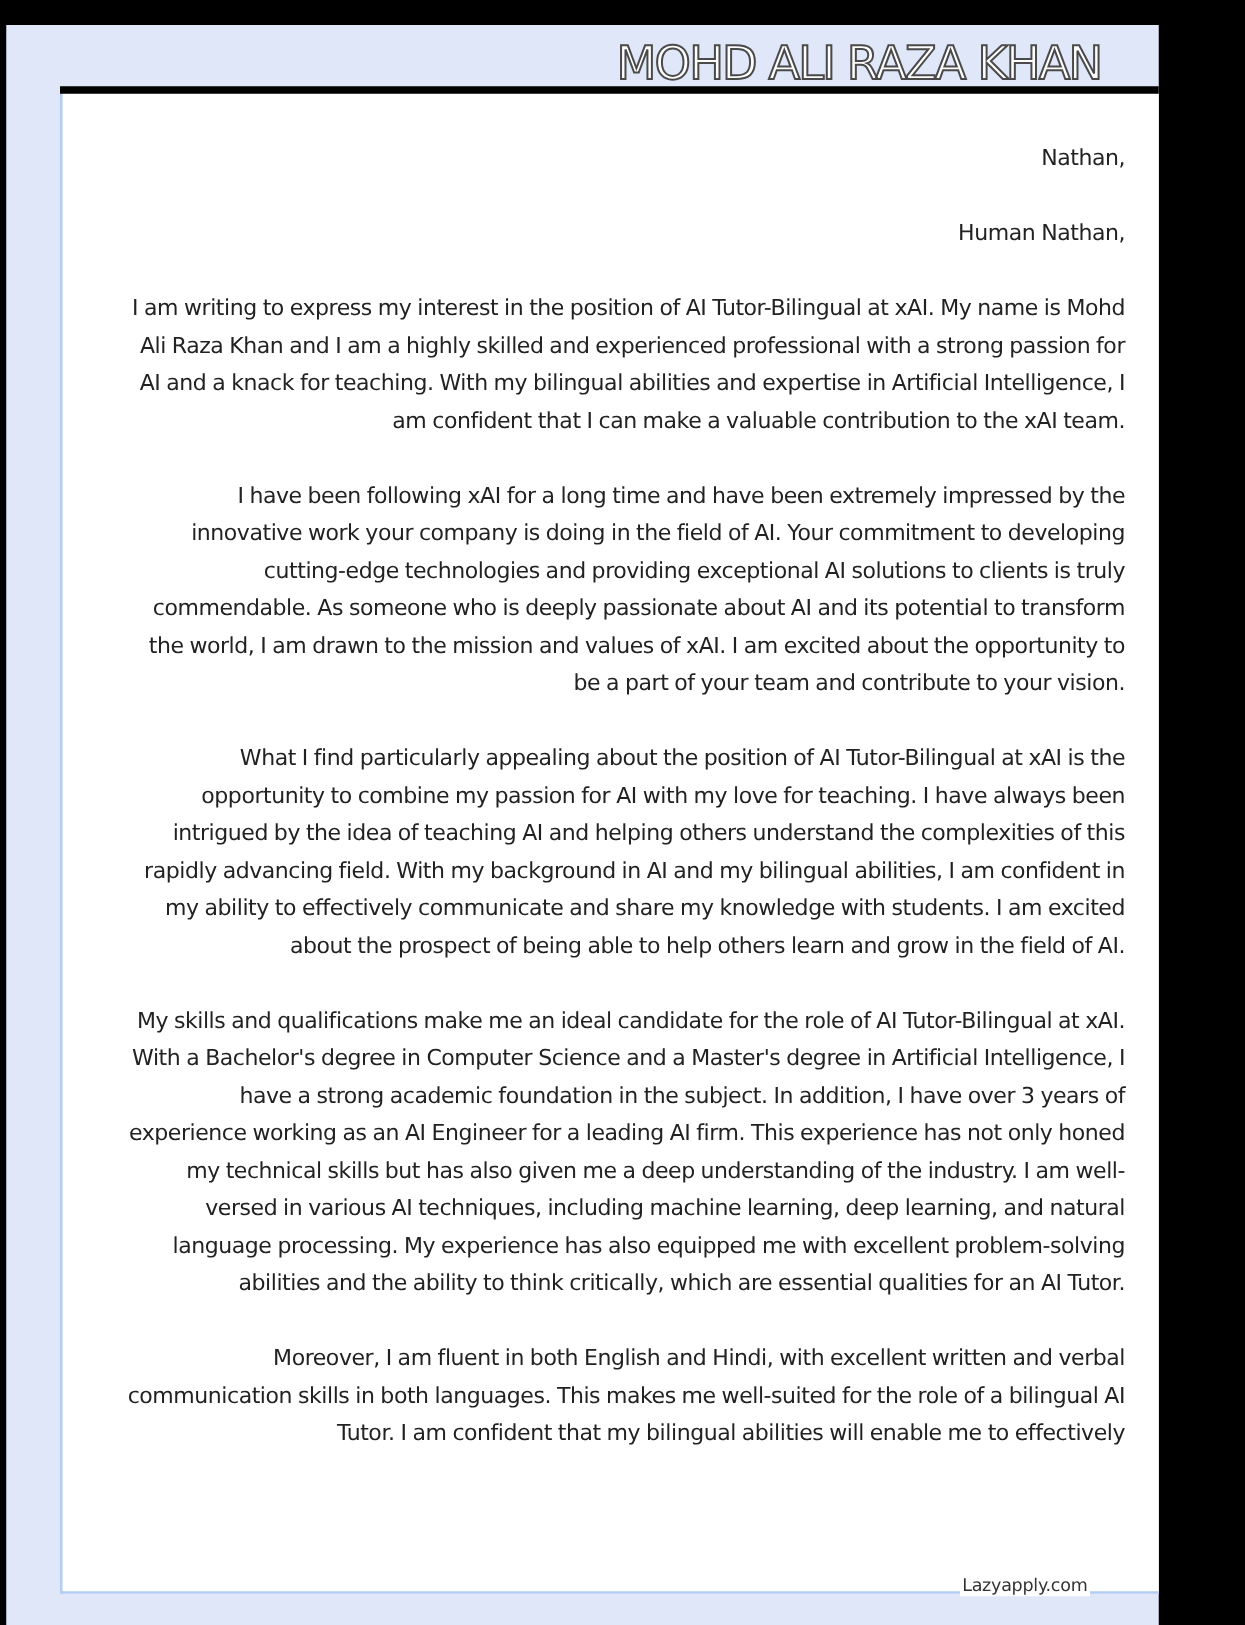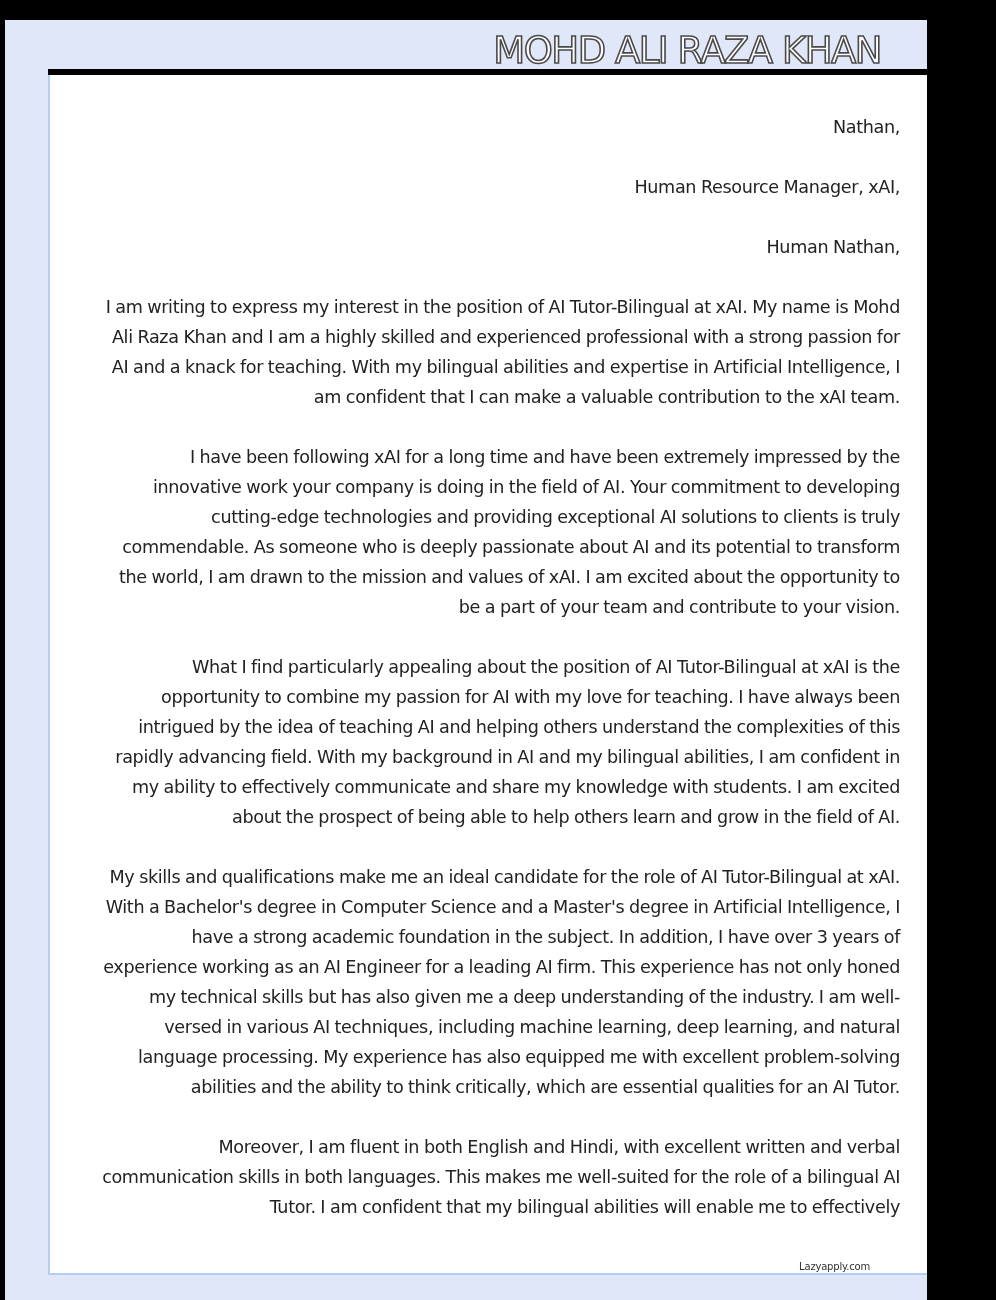--- a/index.html
+++ b/index.html
@@ -69,38 +69,37 @@
     }
     .letter p {
       margin: 0 0 30px 0;
       text-align: right;
     }
     .watermark {
       position: absolute;
       right: 55px;
       top: 1241px;
       font-family: "DejaVu Sans", sans-serif;
-      font-size: 10px;
+      font-size: 14px;
       color: #333333;
       letter-spacing: -0.2px;
       background: #ffffff;
       padding: 0 2px;
     }
   </style>
 </head>
 <body>
 
 <div class="frame">
   <div class="header-name">MOHD ALI RAZA KHAN</div>
   <div class="page"></div>
   <div class="page-topbar"></div>
 
   <div class="letter">
     <p>Nathan,</p>
-    <p>Human Resource Manager, xAI,</p>
     <p>Human Nathan,</p>
     <p>I am writing to express my interest in the position of AI Tutor-Bilingual at xAI. My name is Mohd Ali Raza Khan and I am a highly skilled and experienced professional with a strong passion for AI and a knack for teaching. With my bilingual abilities and expertise in Artificial Intelligence, I am confident that I can make a valuable contribution to the xAI team.</p>
     <p>I have been following xAI for a long time and have been extremely impressed by the innovative work your company is doing in the field of AI. Your commitment to developing cutting-edge technologies and providing exceptional AI solutions to clients is truly commendable. As someone who is deeply passionate about AI and its potential to transform the world, I am drawn to the mission and values of xAI. I am excited about the opportunity to be a part of your team and contribute to your vision.</p>
     <p>What I find particularly appealing about the position of AI Tutor-Bilingual at xAI is the opportunity to combine my passion for AI with my love for teaching. I have always been intrigued by the idea of teaching AI and helping others understand the complexities of this rapidly advancing field. With my background in AI and my bilingual abilities, I am confident in my ability to effectively communicate and share my knowledge with students. I am excited about the prospect of being able to help others learn and grow in the field of AI.</p>
     <p>My skills and qualifications make me an ideal candidate for the role of AI Tutor-Bilingual at xAI. With a Bachelor's degree in Computer Science and a Master's degree in Artificial Intelligence, I have a strong academic foundation in the subject. In addition, I have over 3 years of experience working as an AI Engineer for a leading AI firm. This experience has not only honed my technical skills but has also given me a deep understanding of the industry. I am well-versed in various AI techniques, including machine learning, deep learning, and natural language processing. My experience has also equipped me with excellent problem-solving abilities and the ability to think critically, which are essential qualities for an AI Tutor.</p>
     <p>Moreover, I am fluent in both English and Hindi, with excellent written and verbal communication skills in both languages. This makes me well-suited for the role of a bilingual AI Tutor. I am confident that my bilingual abilities will enable me to effectively</p>
   </div>
 
   <div class="watermark">Lazyapply.com</div>
 </div>

